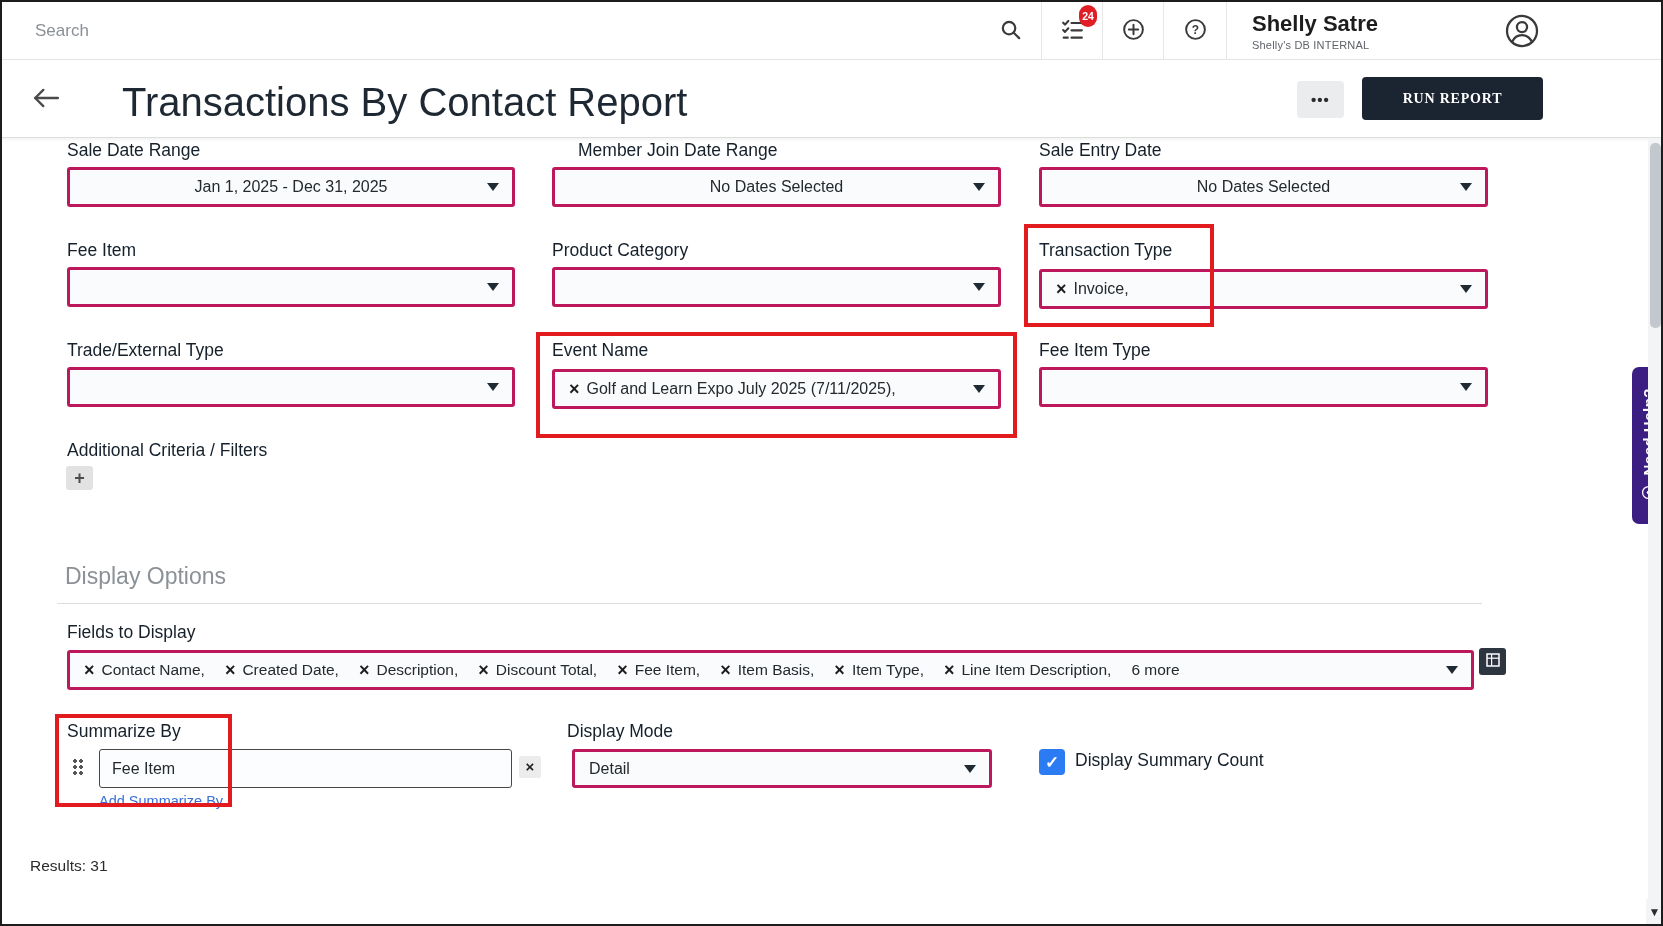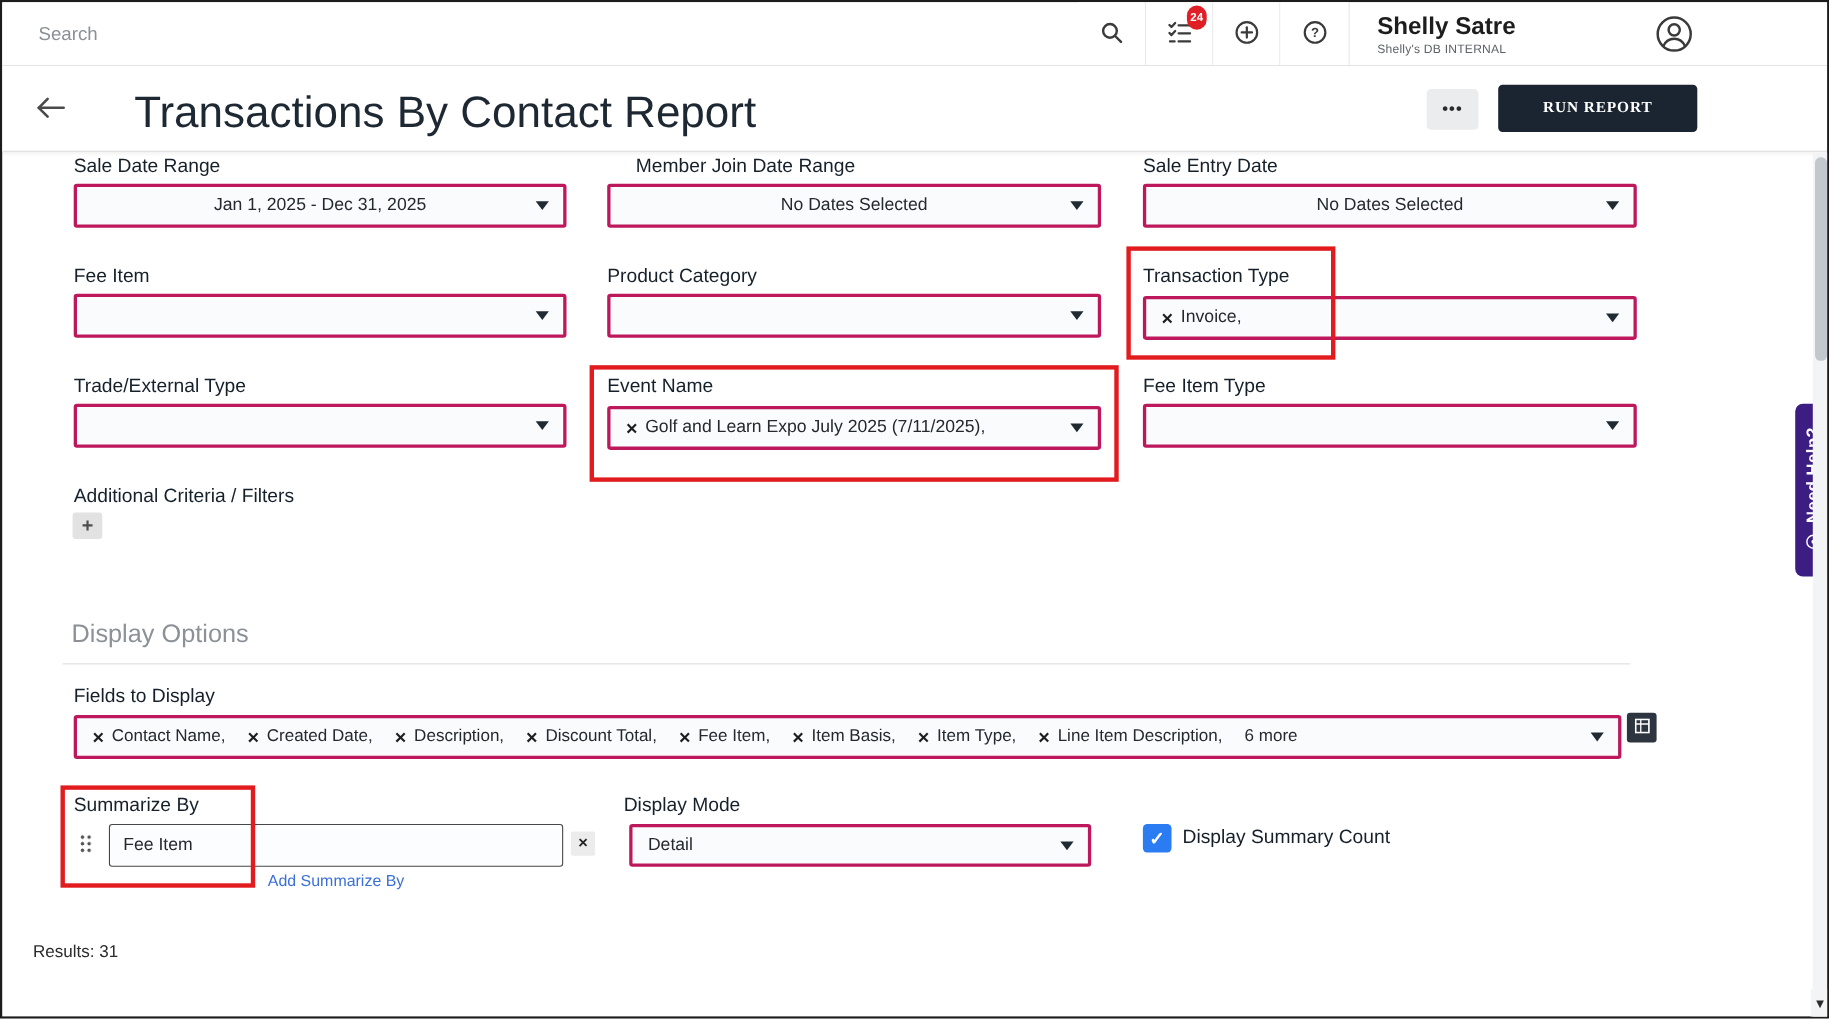--- a/index.html
+++ b/index.html
@@ -37,21 +37,21 @@
   .plus-btn { position:absolute; left:64px; top:464px; width:27px; height:24px; background:#e2e2e2; border:none; border-radius:3px; color:#4d4d4d; font-size:18px; font-weight:bold; line-height:22px; cursor:pointer; }
   
   .section-heading { position:absolute; left:63px; top:561px; font-size:23px; color:#8b9196; font-weight:400; }
   .hr { position:absolute; left:55px; top:601px; width:1425px; height:1px; background:#ddd; }
   .grid-btn { position:absolute; left:1477px; top:646px; width:27px; height:27px; background:#2c3540; border:none; border-radius:3px; display:flex; align-items:center; justify-content:center; cursor:pointer; }
   .drag-handle { position:absolute; left:70px; top:756px; width:12px; height:18px; cursor:grab;
     background-image: radial-gradient(circle, #555 1.6px, transparent 1.8px);
     background-size: 6px 6px; background-position: 0 0; }
   .sum-input { position:absolute; left:97px; top:747px; width:413px; height:39px; background:#fcfdfe; border:1px solid #474747; border-radius:3px; font-size:16px; color:#24292e; padding:0 12px; font-family:"Liberation Sans",sans-serif; outline:none; }
   .clear-btn { position:absolute; left:517px; top:754px; width:22px; height:22px; background:#ececec; border:none; border-radius:2px; color:#222; font-size:15px; font-weight:bold; line-height:20px; cursor:pointer; }
-  .add-link { position:absolute; left:97px; top:791px; width:413px; text-align:center; font-size:14.5px; color:#3a6fd8; text-decoration:none; cursor:pointer; }
+  .add-link { position:absolute; left:97px; top:791px; width:413px; font-size:14.5px; color:#3a6fd8; text-decoration:none; cursor:pointer; }
   .checkbox { position:absolute; left:1037px; top:747px; width:26px; height:26px; background:#2b7bf3; border-radius:4px; display:flex; align-items:center; justify-content:center; color:#fff; font-size:17px; font-weight:bold; cursor:pointer; }
   .results { position:absolute; left:28px; top:855px; font-size:15.5px; color:#2b2b2b; }
   
   .redbox { position:absolute; border:4px solid #e21b1e; pointer-events:none; }
   
   .help-tab { position:absolute; left:1630px; top:365px; width:33px; height:157px; background:#3c1d82; border-radius:7px 0 0 7px; display:flex; flex-direction:column; align-items:center; justify-content:center; gap:9px; cursor:pointer; border:none; }
   .help-tab .vtext { writing-mode:vertical-rl; transform:rotate(180deg); color:#fff; font-size:15px; font-weight:bold; letter-spacing:0.5px; white-space:nowrap; }
   .sb-track { position:absolute; left:1646px; top:137px; width:15px; height:787px; background:#f3f4f5; }
   .sb-thumb { position:absolute; left:1648px; top:141px; width:11px; height:185px; background:#c2c8cd; border-radius:5px; cursor:pointer; }
   .sb-down { position:absolute; left:1644px; top:897px; width:17px; height:26px; display:flex; align-items:center; justify-content:center; font-size:12px; color:#2b2b2b; cursor:pointer; background:#f3f4f5; border:none; }

